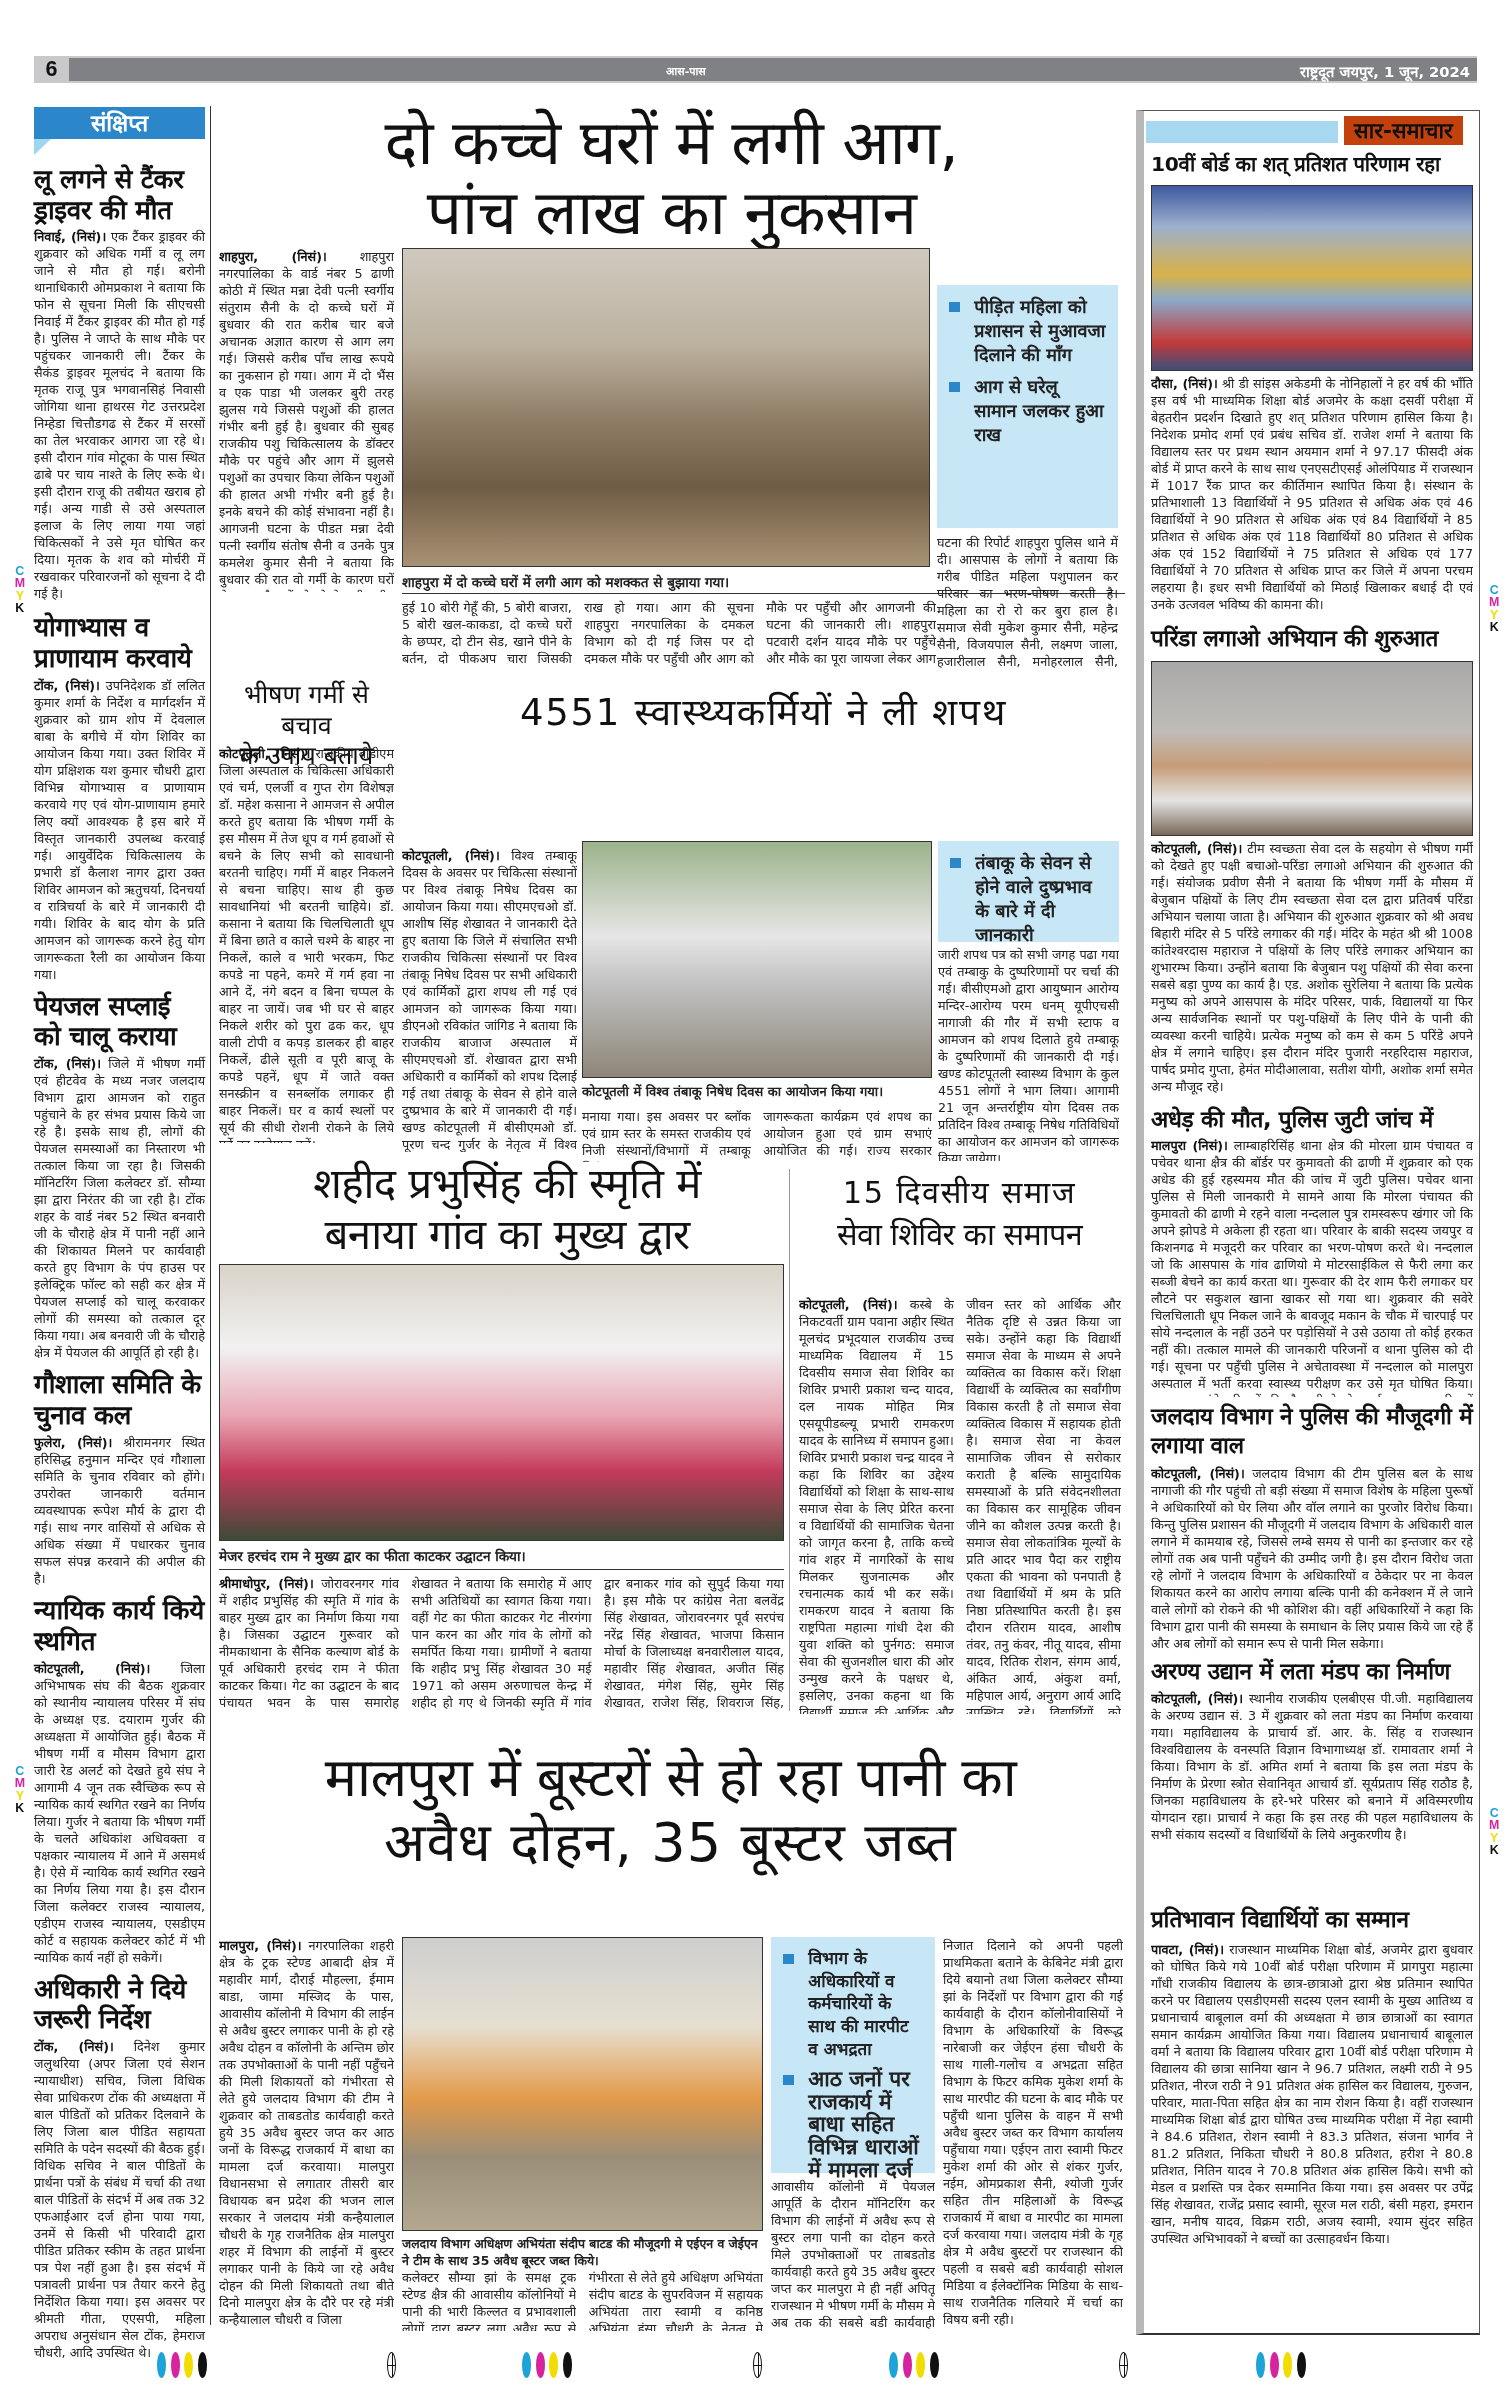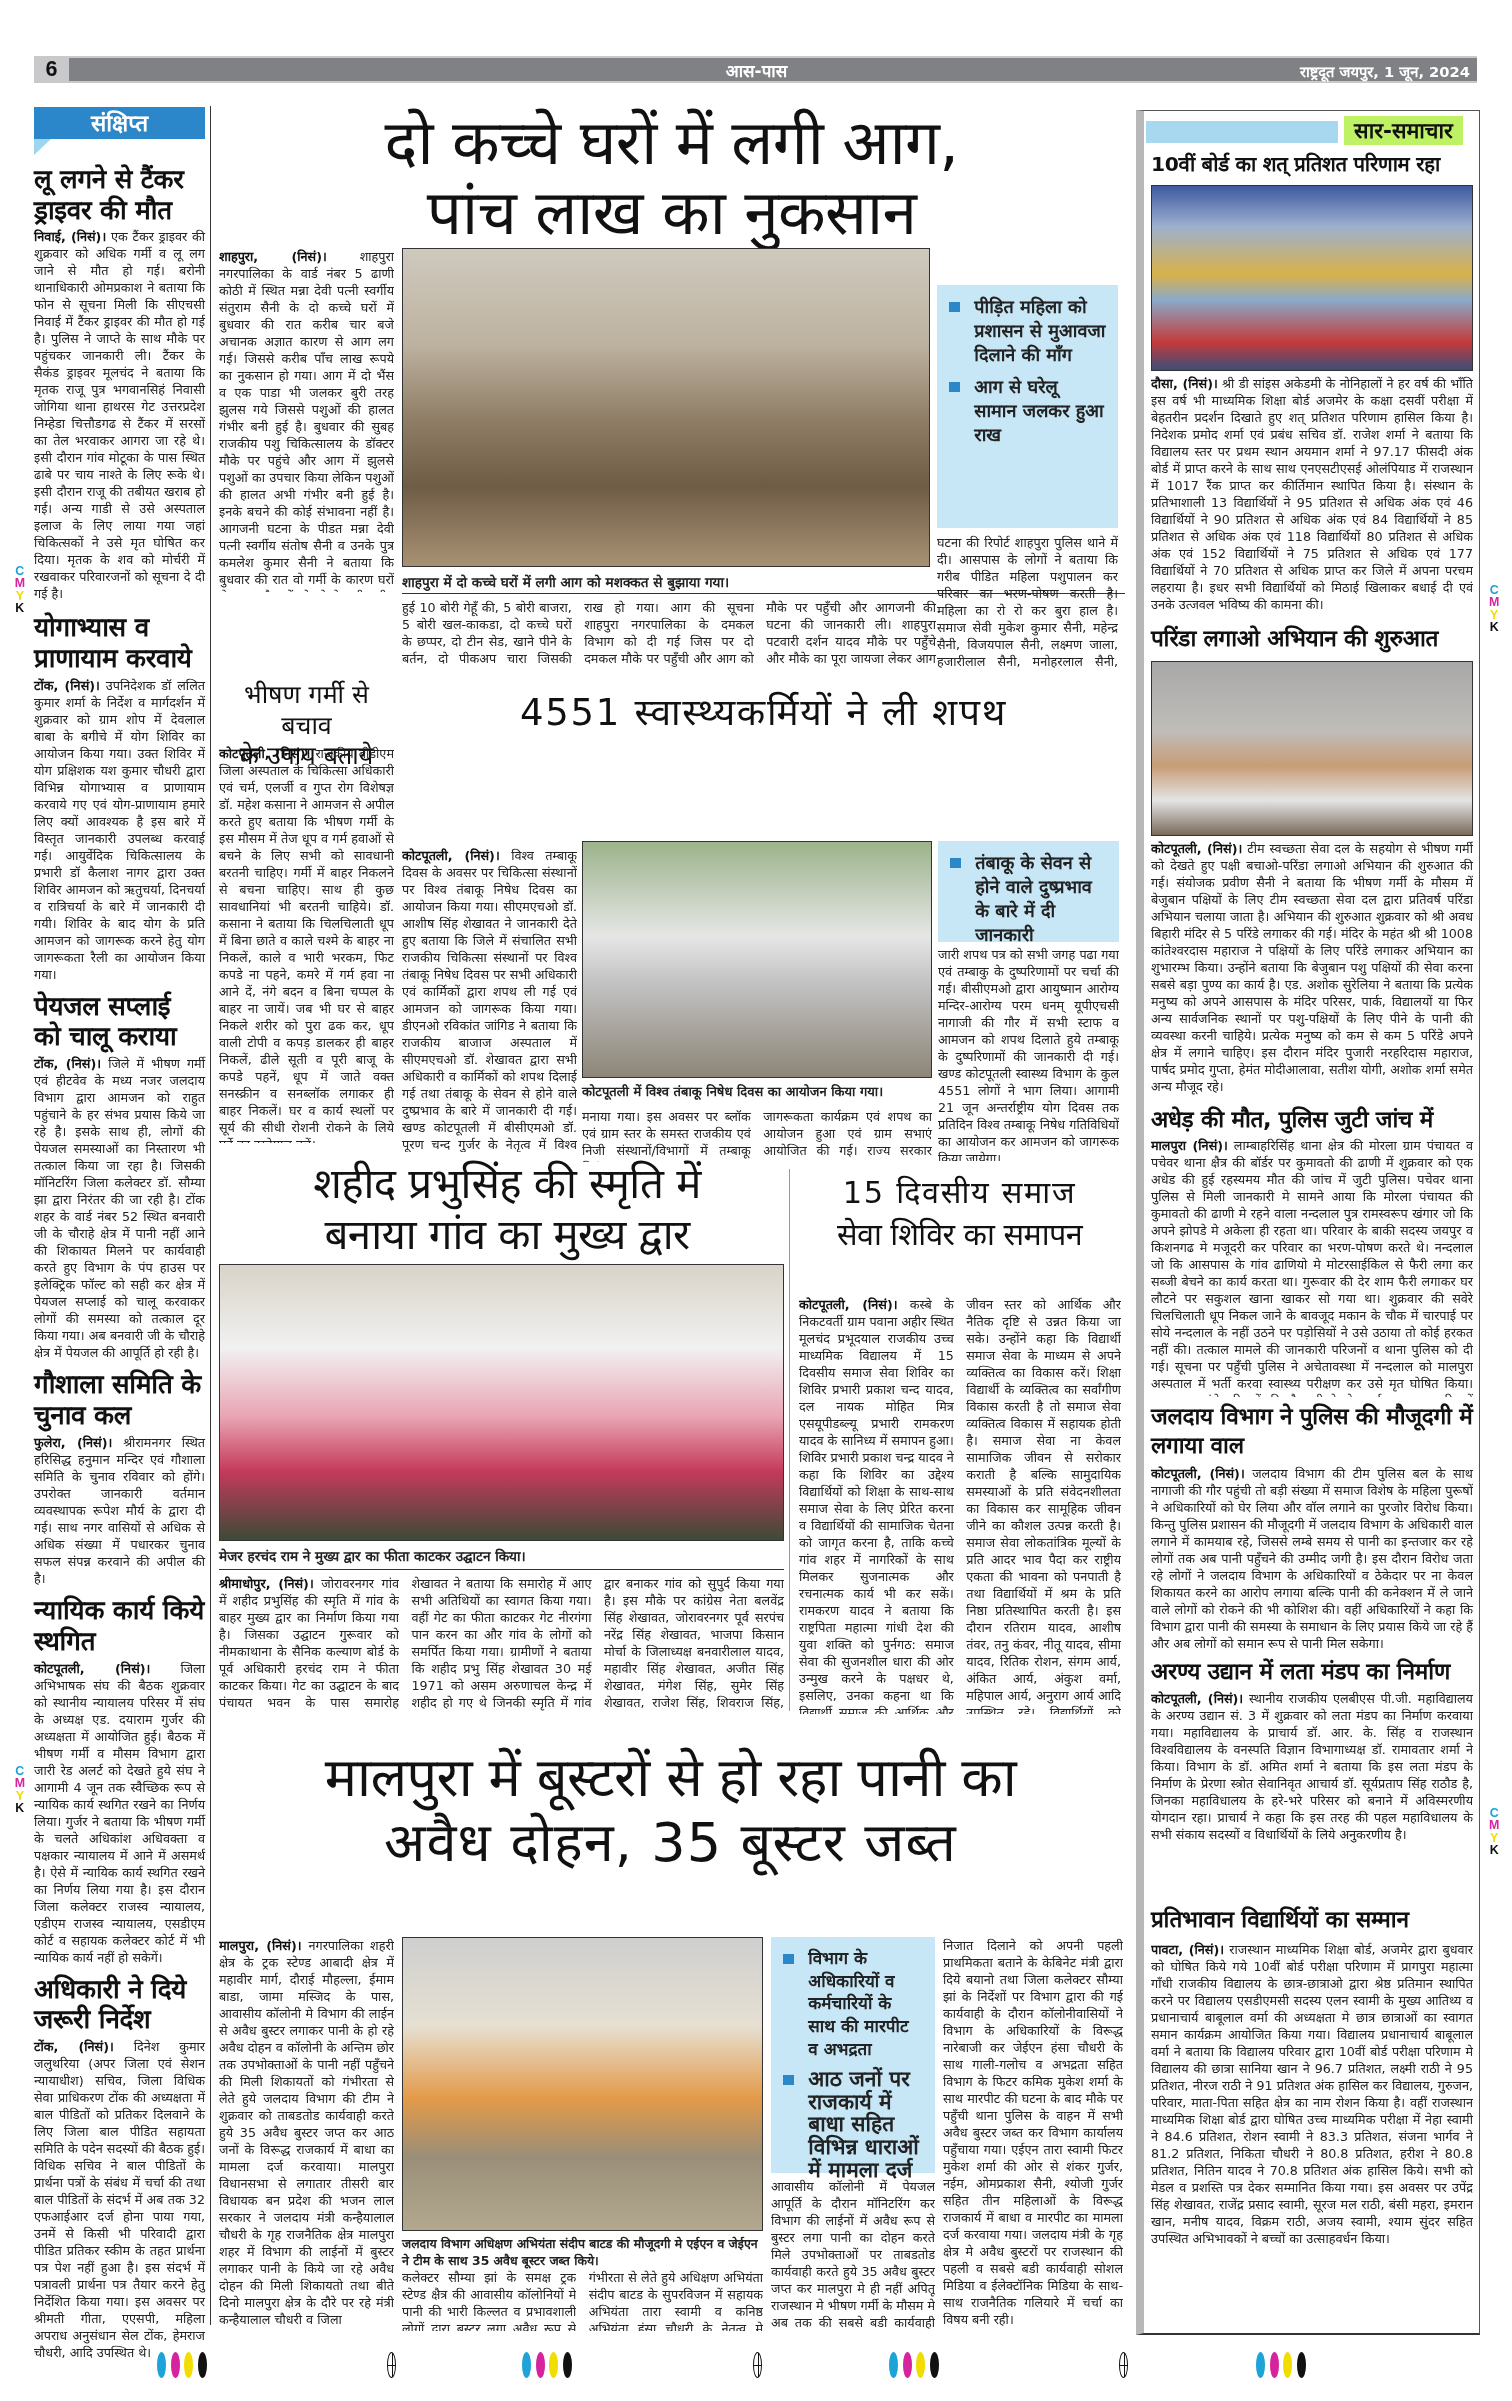--- a/index.html
+++ b/index.html
@@ -1,41 +1,41 @@
 <!DOCTYPE html>
 <html style="font-size:9px"><head>
 <meta charset="utf-8">
 <style>
 *{box-sizing:border-box;margin:0;padding:0}
 html,body{width:1512px;height:2401px;background:#fff;overflow:hidden}
 body{position:relative;font-family:"DejaVu Sans","Liberation Sans",sans-serif;color:#1a1a1a}
 .abs{position:absolute}
 .header-bar{left:34px;top:56px;width:1443px;height:27px;background:#808184;border-top:2.3px solid #c9c9cb;border-bottom:2.3px solid #c9c9cb}
 .page-no{left:34px;top:56px;width:35px;height:27px;background:#c9c9cb;color:#111;font-weight:bold;font-size:21.5px;text-align:center;line-height:27px;font-family:"Liberation Sans",sans-serif}
-.header-title{left:666px;top:59px;width:181px;text-align:center;color:#fff;font-size:17px;font-weight:bold;line-height:25px}
+.header-title{left:666px;top:59px;width:181px;color:#fff;font-size:11px;font-weight:bold;line-height:25px}
 .header-date{right:42px;top:59px;color:#fff;font-size:14.7px;line-height:25px;font-weight:bold}
 .vrule{background:#333;width:1.1px}
 .hrule{background:#333;height:1.1px}
 .p{font-size:12.7px;line-height:17px;text-align:justify;color:#222}
 .p b{font-weight:bold;color:#111}
 .h-left{font-size:26px;line-height:30.5px;font-weight:bold;color:#111;letter-spacing:-0.3px}
 .h-big{font-weight:normal;color:#111;text-align:center;letter-spacing:-0.6px}
 .h-right{font-size:22.6px;line-height:29px;font-weight:bold;color:#111;letter-spacing:-0.3px}
 .sankshipt{left:34px;top:107px;width:171px;height:32px;background:#2b87c9;color:#fff;font-size:22.6px;font-weight:bold;text-align:center;line-height:32px}
 .sankshipt-tail{left:34px;top:139px;width:0;height:0;border-left:17px solid #9fd6ef;border-bottom:16px solid transparent}
 .hl-box{background:#c7e7f6;padding:10.2px 12.4px}
 .hl-item{display:flex;gap:14.7px;font-size:18px;line-height:24px;font-weight:bold;color:#222;margin-bottom:8px}
 .hl-sq{flex:0 0 10.2px;height:10.2px;background:#2b87c9;margin-top:6.8px}
 .photo{border:1.7px solid #333;overflow:hidden}
 .caption{font-size:13.6px;line-height:18px;font-weight:bold;color:#222}
 .cols{display:flex;gap:12.4px}
 .col{flex:1}
 .right-frame{left:1136px;top:110px;width:344px;height:2225px;border:1.1px solid #555;border-left:8px solid #b8b8b8;border-bottom:2.8px solid #333}
 .sar-bar{left:1146px;top:121px;width:316px;height:21.5px;background:#a8d8ef}
-.sar-label{left:1338px;top:116px;width:125px;height:29px;background:#bef264;border-left:6.8px solid #fff;font-size:21.5px;font-weight:bold;text-align:center;line-height:29px;color:#111}
+.sar-label{left:1338px;top:116px;width:125px;height:29px;background:#c2410c;border-left:6.8px solid #fff;font-size:21.5px;font-weight:bold;text-align:center;line-height:29px;color:#111}
 .cmyk{font-family:"Liberation Sans",sans-serif;font-weight:bold;font-size:12.4px;line-height:12.4px;text-align:center;width:12.4px}
 .cmyk .c{color:#1ea3d8}.cmyk .m{color:#d6249f}.cmyk .y{color:#f2dd00}.cmyk .k{color:#111}
 .reg-dot{width:9px;height:26px;border-radius:50%}
 .reg-target{width:9px;height:26px;border:1.1px solid #111;border-radius:50%;position:absolute}
 .reg-target::after{content:"";position:absolute;left:0;right:0;top:50%;height:1.1px;background:#111}
 .reg-target::before{content:"";position:absolute;top:0;bottom:0;left:50%;width:1.1px;background:#111}
 .img-fire{background:linear-gradient(180deg,#cfc9be 0%,#bdb2a0 30%,#8d7b63 55%,#6f5c45 75%,#a89274 100%)}
 .img-students{background:linear-gradient(180deg,#3f5aa0 0%,#9db0cf 22%,#d8b24a 48%,#8aa9c9 62%,#c43a3a 85%,#3b4e7a 100%)}
 .img-parinda{background:linear-gradient(180deg,#a8a8a8 0%,#c0bdb8 40%,#c79c76 60%,#e4e4e4 80%,#7a6a5a 100%)}
 .img-tobacco{background:linear-gradient(180deg,#9cb38b 0%,#e6e6e6 40%,#c2c2c2 60%,#8d8678 100%)}

